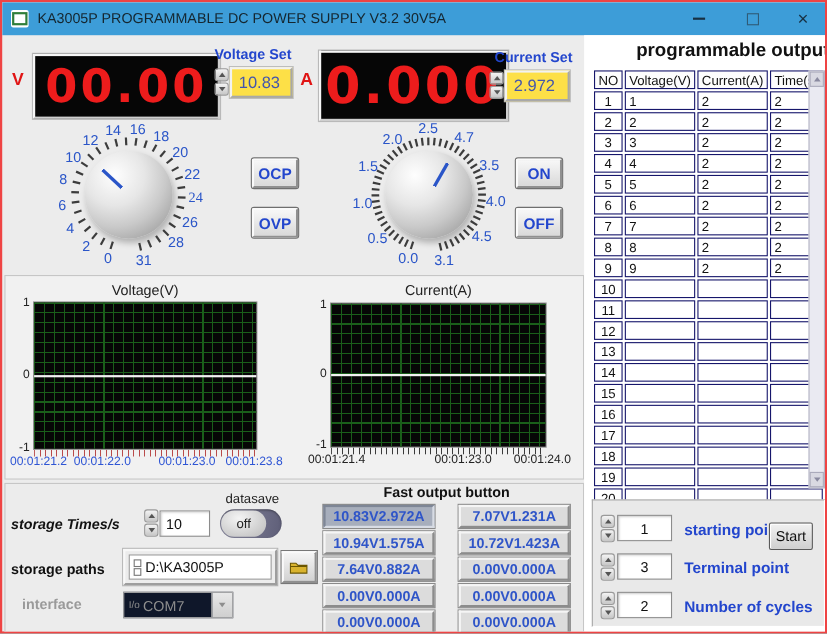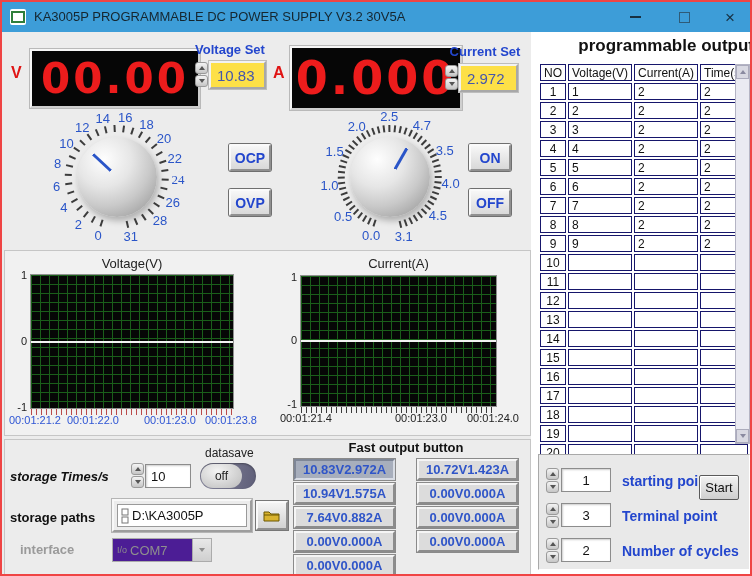--- a/index.html
+++ b/index.html
@@ -83,21 +83,21 @@
           display:flex;align-items:center;justify-content:center;font-size:12px;color:#222;}
   .path-group{background:#ECECEC;border:2px solid;border-color:#F8F8F8 #9D9D9D #9D9D9D #F8F8F8;
           box-shadow:0 0 0 1px #B5B5B5;box-sizing:border-box;display:flex;align-items:center;padding:3px;}
   .path-inner{flex:1;height:23px;background:#FFF;border:1px solid #9A9A9A;display:flex;align-items:center;
           padding-left:2px;box-sizing:border-box;}
   .path-inner input{border:none;outline:none;background:transparent;font-size:13px;color:#111;
           font-family:inherit;width:105px;padding:0 0 0 2px;}
   .browse-btn{background:linear-gradient(#F4F4F4,#D2D2D2);border:2px solid;
           border-color:#FAFAFA #8F8F8F #8F8F8F #FAFAFA;box-shadow:0 0 0 1px #777;
           display:flex;align-items:center;justify-content:center;box-sizing:border-box;}
-  .dropdown{background:#4c1d95;border:1px solid #ABABAB;display:flex;align-items:center;box-sizing:border-box;}
+  .dropdown{background:#0f172a;border:1px solid #ABABAB;display:flex;align-items:center;box-sizing:border-box;}
   .dd-text{flex:1;color:#8E8E8E;font-size:13px;padding-left:3px;}
   .dd-arrow{width:18px;height:100%;background:linear-gradient(#E8E8E8,#CFCFCF);border-left:1px solid #ABABAB;
           display:flex;align-items:center;justify-content:center;}
   .io-glyph{font-size:9px;color:#8E8E8E;padding-left:4px;line-height:1;}
   .gray-label{color:#9A9A9A;font-weight:bold;font-size:13px;}
 
   
   .fast-col{display:flex;flex-direction:column;gap:3px;}
   .fast-btn{width:101px;height:21px;background:#DCDCDC;border:2px solid;
             border-color:#F5F5F5 #8C8C8C #8C8C8C #F5F5F5;box-shadow:0 0 0 1px #8A8A8A;
@@ -385,20 +385,21 @@
 
   <div class="abs black-label" style="left:290px;top:438px;width:228px;text-align:center;">Fast output button</div>
   <div class="abs fast-col" style="left:292px;top:457px;" id="fast-left">
       <div class="fast-btn active">10.83V2.972A</div>
       <div class="fast-btn">10.94V1.575A</div>
       <div class="fast-btn">7.64V0.882A</div>
       <div class="fast-btn">0.00V0.000A</div>
       <div class="fast-btn">0.00V0.000A</div>
     </div>
   <div class="abs fast-col" style="left:415px;top:457px;" id="fast-right">
+      <div class="fast-btn">7.07V1.231A</div>
       <div class="fast-btn">10.72V1.423A</div>
       <div class="fast-btn">0.00V0.000A</div>
       <div class="fast-btn">0.00V0.000A</div>
       <div class="fast-btn">0.00V0.000A</div>
     </div>
 
   <div class="abs right-panel"></div>
   <div class="abs prog-title">programmable output</div>
   <table class="prog">
     <colgroup>

